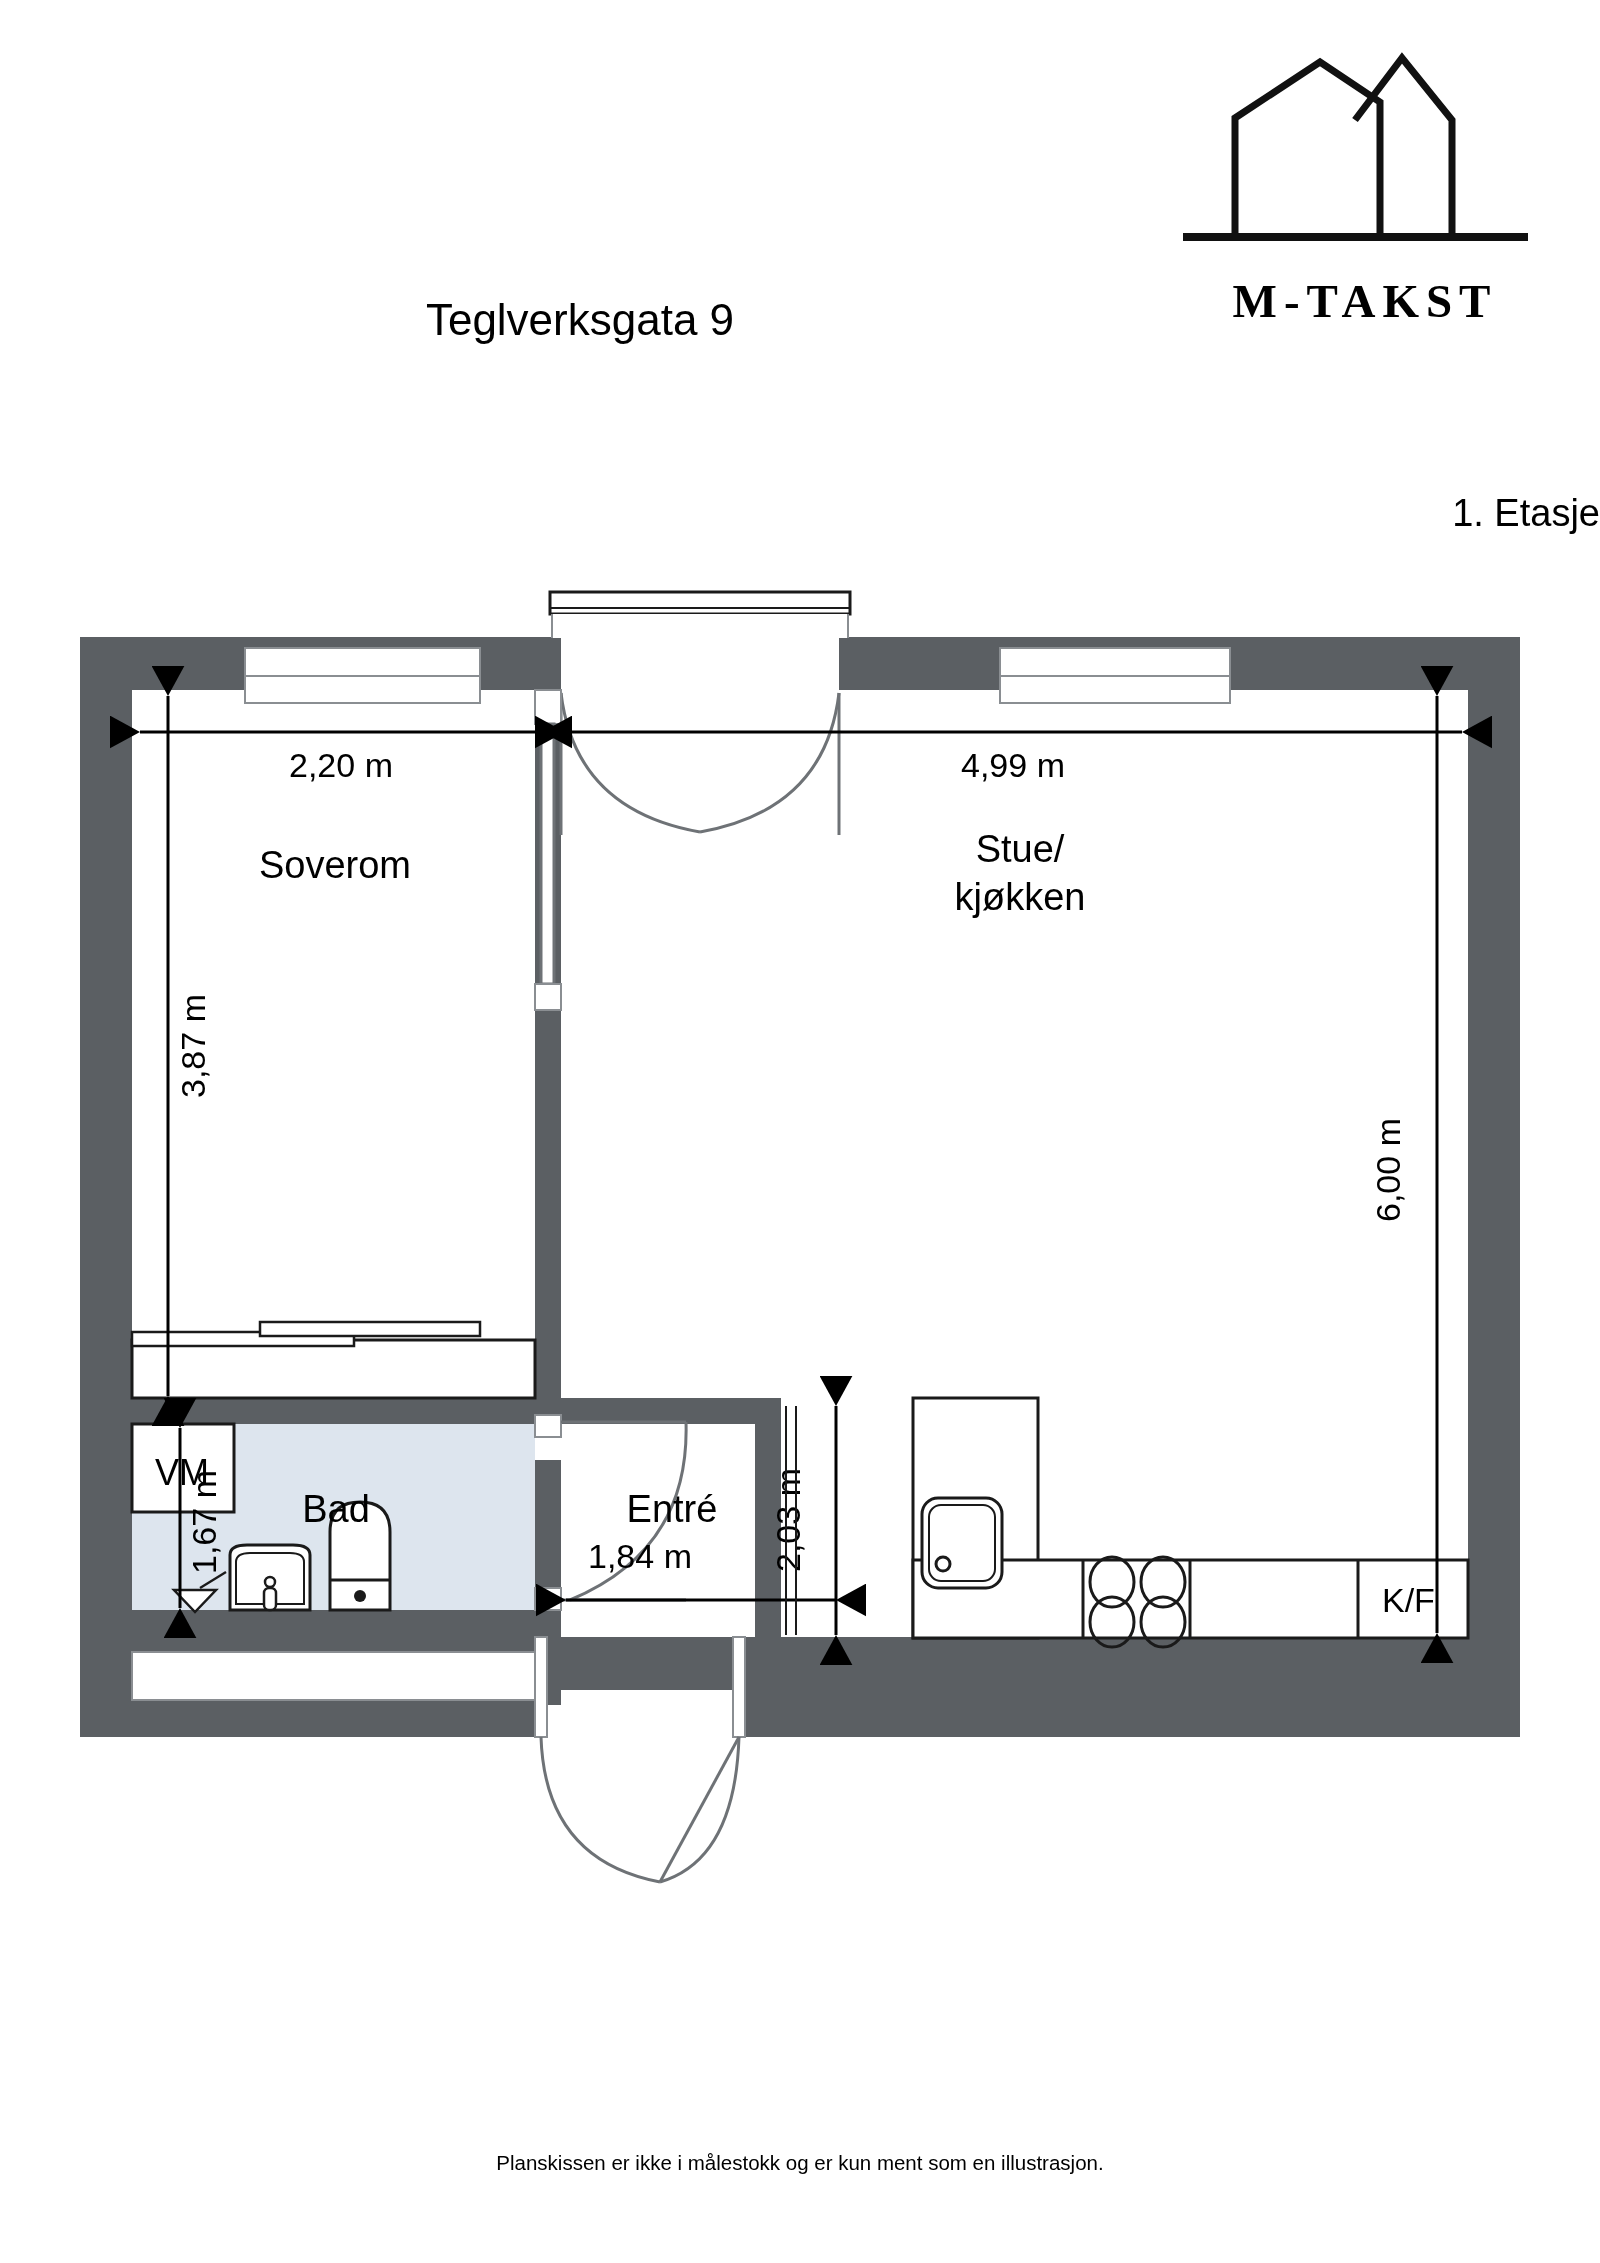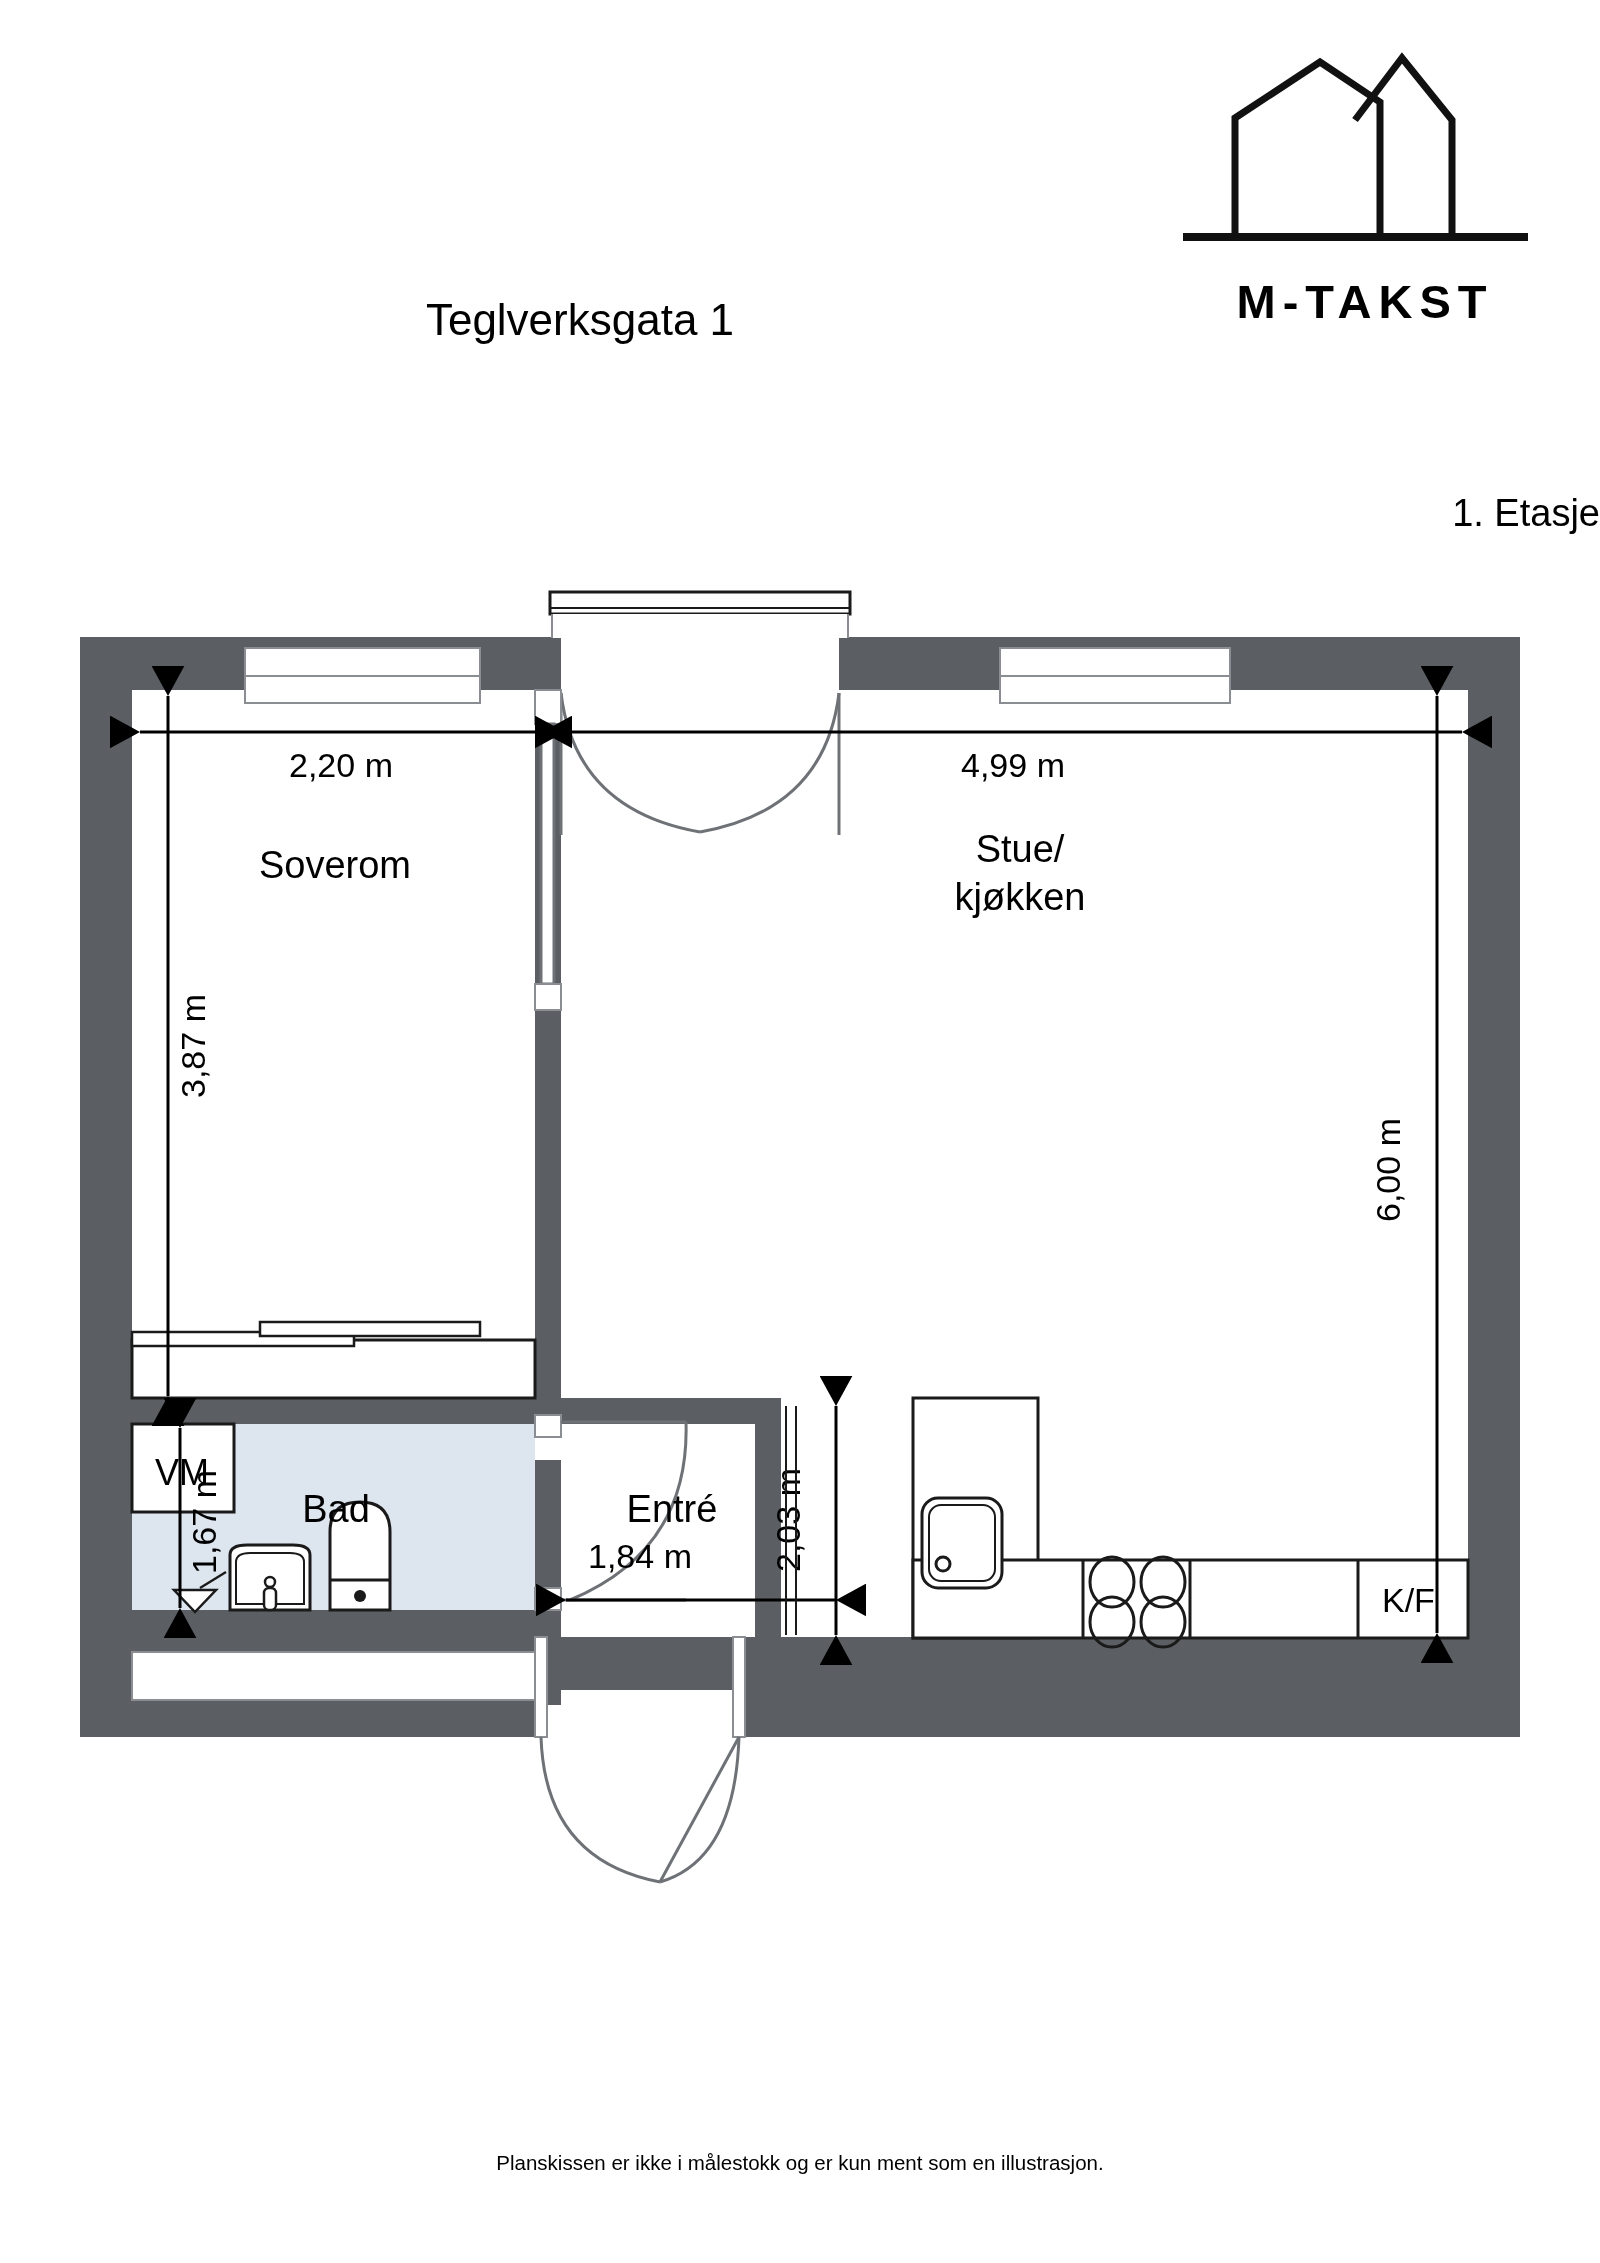--- a/index.html
+++ b/index.html
@@ -29,20 +29,21 @@
     position: absolute;
     left: 0;
     top: 238px;
     width: 370px;
     text-align: center;
     font-size: 47px;
     font-weight: 700;
     letter-spacing: 7px;
     line-height: 1;
     white-space: nowrap;
+    font-family: Liberation Serif, serif;
   }
 
   #page-title {
     position: absolute;
     left: 0;
     top: 298px;
     width: 1160px;
     text-align: center;
     font-size: 44px;
     line-height: 1;
@@ -86,21 +87,21 @@
   <svg id="logo-mark" width="370" height="240" viewBox="0 0 370 240">
     <g fill="none" stroke="#111111" stroke-width="7" stroke-linejoin="miter" stroke-linecap="butt">
       <path d="M 55 195 L 55 78 L 140 22 L 200 62 L 200 195"></path>
       <path d="M 175 80 L 222 18 L 272 80 L 272 195"></path>
     </g>
     <rect x="3" y="193" width="345" height="8" fill="#111111"></rect>
   </svg>
   <div id="logo-wordmark">M-TAKST</div>
 </div>
 
-<div id="page-title">Teglverksgata 1</div>
+<div id="page-title">Teglverksgata 9</div>
 <div id="floor-label">1. Etasje</div>
 
 <div id="plan-wrap">
 <svg width="1600" height="1400" viewBox="0 0 1600 1400">
 
   <g>
 
     <path fill="#5b5f63" fill-rule="evenodd" d="M 80 77 L 1520 77 L 1520 1130 L 80 1130 Z
              M 132 130 L 1468 130 L 1468 1077 L 132 1077 Z"></path>
 

